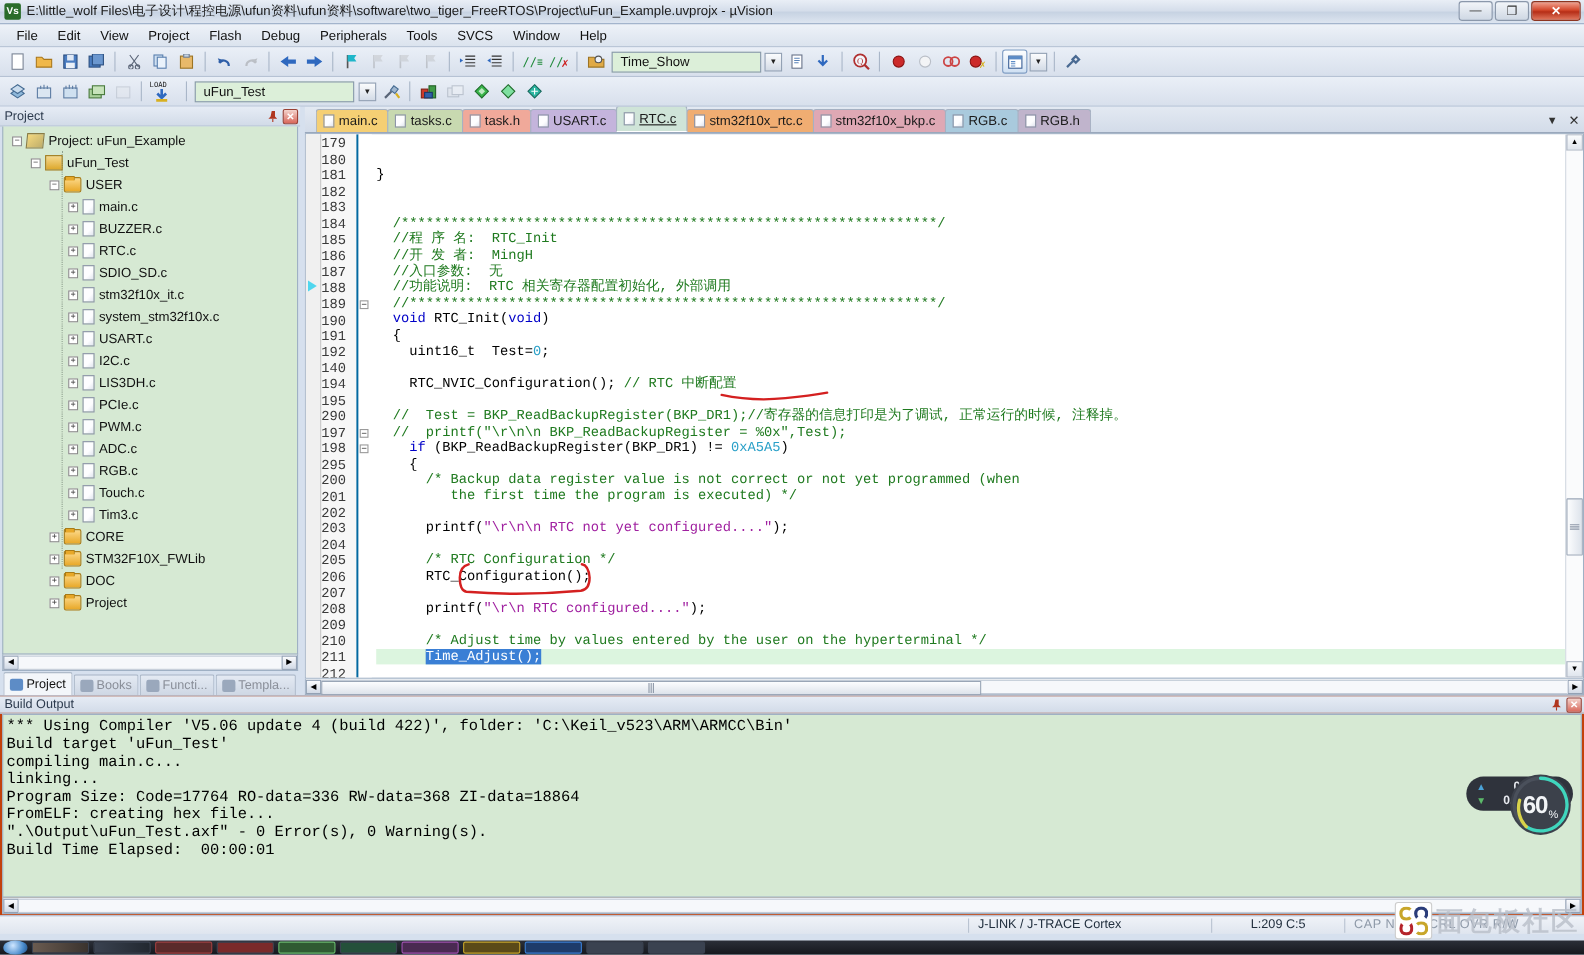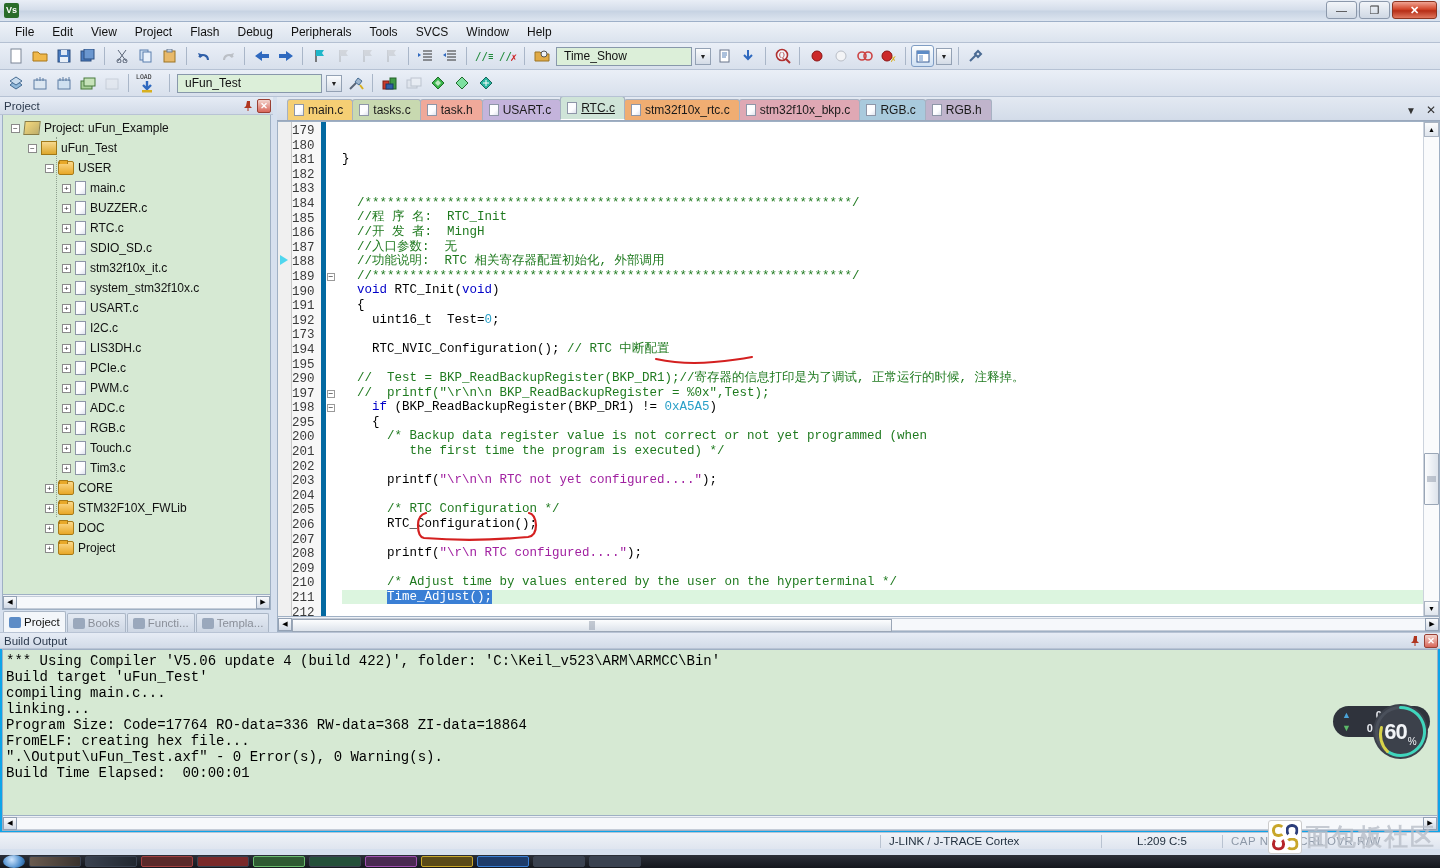--- a/index.html
+++ b/index.html
@@ -153,21 +153,21 @@
     font-size:12px;color:#1a1a1a;border:1px solid #a6b1c2;border-bottom:none;
     border-radius:3px 3px 0 0;margin-right:-1px;position:relative;
   }
   .dtab.sel { height:24px;border-bottom:1px solid #fff;z-index:3;font-weight:normal; }
   .dtab.sel span.lbl { text-decoration:underline; }
   .dtab .ic-file { width:10px;height:12px;margin-right:0; }
   #doc-tabs .tabctl { position:absolute;right:4px;bottom:3px;display:flex;gap:10px;align-items:center; }
   #code-wrap { flex:1;display:flex;background:#fff;border:1px solid #9fb0c4;margin:0 0 0 0;overflow:hidden;position:relative; }
   #bp-margin { width:14px;background:#f0f0f0;border-right:1px solid #c8c8c8;position:relative;flex:none; }
   #gutter {
-    width:34px;background:#f7f7f7;border-right:5px solid #0369a1;flex:none;
+    width:34px;background:#f7f7f7;border-right:2px solid #0369a1;flex:none;
     font-family:"Liberation Mono",monospace;font-size:12.5px;color:#3a3a3a;
     text-align:right;padding-right:20px;padding-top:2px;
   }
   #fold-margin { width:12px;background:#fff;flex:none;position:relative;padding-top:2px; }
   #code {
     flex:1;font-family:"Liberation Mono",monospace;font-size:12.5px;
     white-space:pre;padding-top:2px;padding-left:4px;position:relative;overflow:hidden;
   }
   .ln { height:14.6px;line-height:14.6px; }
   .cmt { color:#1f7a1f; }
@@ -189,21 +189,21 @@
     width:15px;height:15px;background:linear-gradient(to bottom,#fbfcfd,#dfe5ed);
     border:1px solid #aab4c2;display:flex;align-items:center;justify-content:center;font-size:7px;flex:none;
   }
   .vsb-track { flex:1;width:15px;background:#fafbfc;position:relative; }
   .vsb-thumb {
     position:absolute;left:0;width:15px;height:52px;
     background:linear-gradient(to right,#fcfdfe,#dde3eb);border:1px solid #9aa6b6;border-radius:1px;
     display:flex;align-items:center;justify-content:center;
   }
   
-  #build-panel { height:200px;display:flex;flex-direction:column;background:#0ea5e9; }
+  #build-panel { height:200px;display:flex;flex-direction:column;background:#c2410c; }
   #build-header {
     height:17px;display:flex;align-items:center;padding-left:4px;
     background:linear-gradient(to bottom,#e6ecf5,#d2dbe8);
     border-top:1px solid #b8c3d4;border-bottom:1px solid #b8c3d4;
     font-size:11.5px;color:#2c3a4d;
   }
   #build-body {
     flex:1;background:#d6e9d3;border:1px solid #9fb0c4;margin:0 2px;
     font-family:"Liberation Mono",monospace;font-size:14px;color:#000;
     padding:3px 0 0 3px;white-space:pre;overflow:hidden;position:relative;
@@ -261,20 +261,21 @@
   .wm-c { border:3px solid;border-radius:50%;border-right-color:transparent !important; }
   #wm-text {
     font-size:24px;color:#b9bfc9;font-weight:bold;letter-spacing:2px;opacity:.8;
   }
 </style>
 </head>
 <body>
 
 <div id="titlebar">
   <div id="app-icon">Vs</div>
+  <div id="title-text">E:\little_wolf Files\电子设计\程控电源\ufun资料\ufun资料\software\two_tiger_FreeRTOS\Project\uFun_Example.uvprojx - µVision</div>
   <div class="winbtns">
     <div class="winbtn">—</div>
     <div class="winbtn">❐</div>
     <div class="winbtn close">✕</div>
   </div>
 </div>
 
 <div id="menubar">
   <div class="menu-item">File</div>
   <div class="menu-item">Edit</div>
@@ -780,21 +781,21 @@
           <div class="ln">183</div>
           <div class="ln">184</div>
           <div class="ln">185</div>
           <div class="ln">186</div>
           <div class="ln">187</div>
           <div class="ln">188</div>
           <div class="ln">189</div>
           <div class="ln">190</div>
           <div class="ln">191</div>
           <div class="ln">192</div>
-          <div class="ln">173</div>
+          <div class="ln">140</div>
           <div class="ln">194</div>
           <div class="ln">195</div>
           <div class="ln">290</div>
           <div class="ln">197</div>
           <div class="ln">198</div>
           <div class="ln">295</div>
           <div class="ln">200</div>
           <div class="ln">201</div>
           <div class="ln">202</div>
           <div class="ln">203</div>

